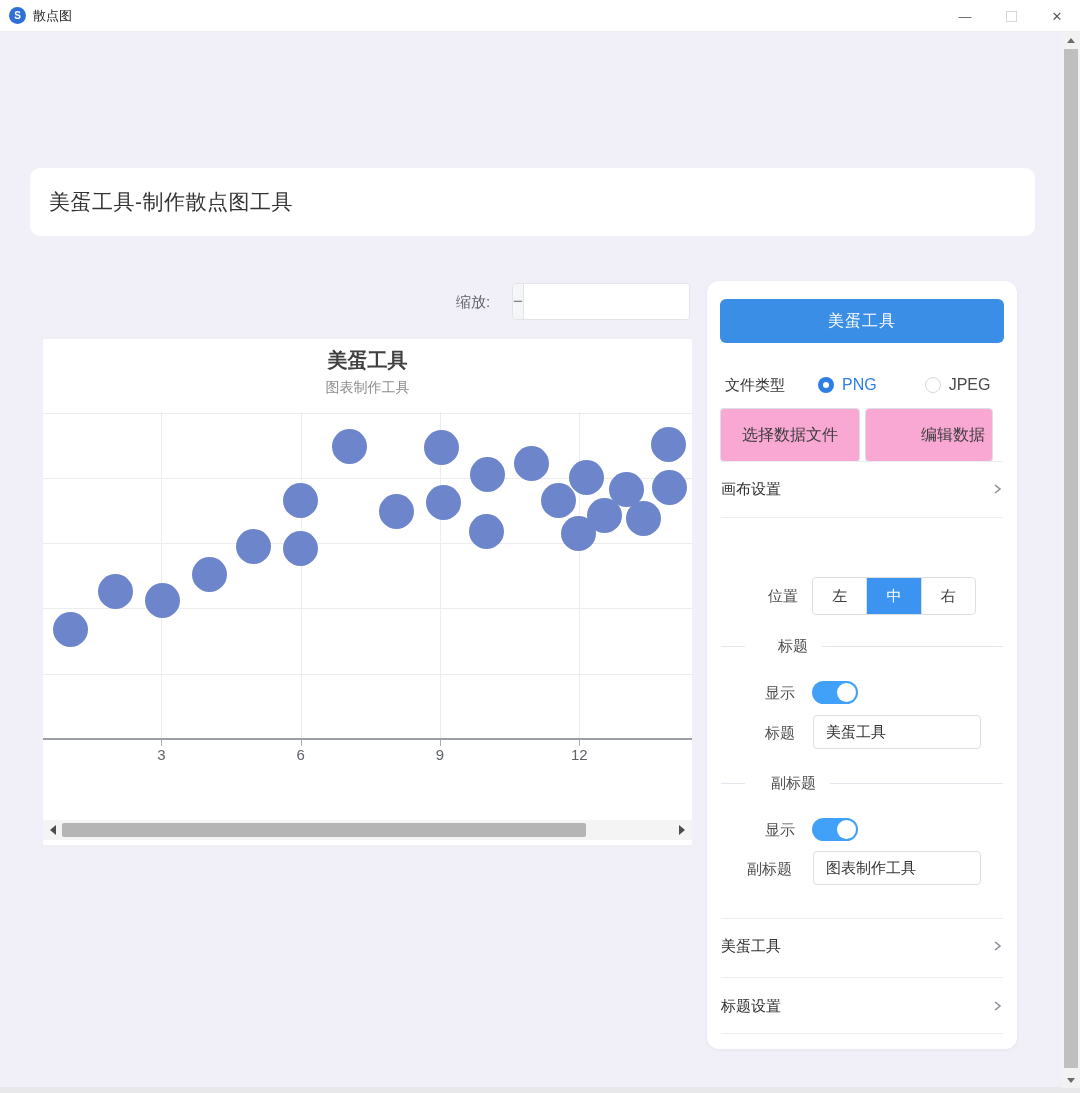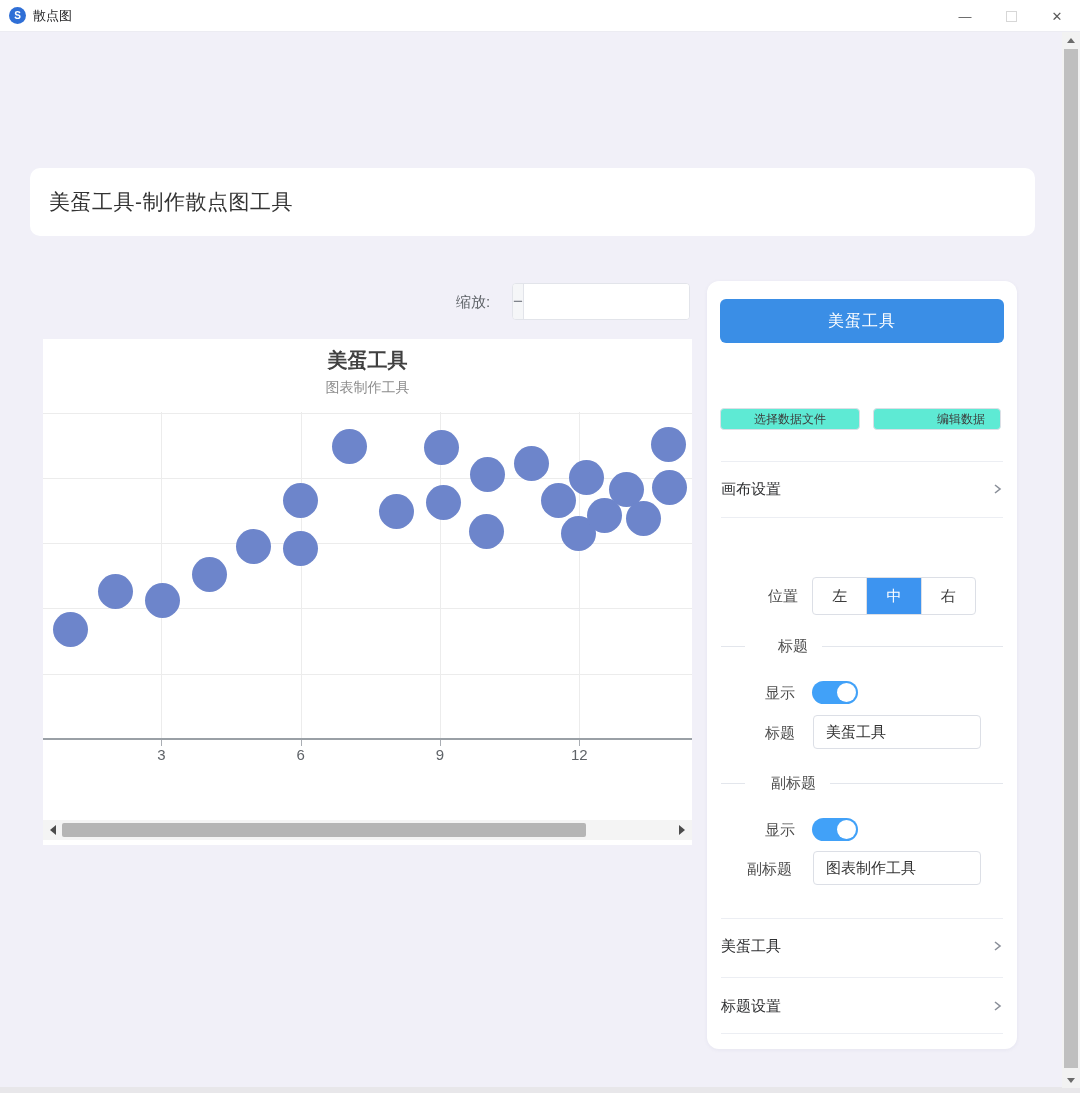--- a/index.html
+++ b/index.html
@@ -74,24 +74,24 @@
               font-family:"Liberation Sans", sans-serif; letter-spacing:1px; }
   .filetype-row { position:absolute; left:18px; top:92px; width:274px; height:24px; display:flex; align-items:center; }
   .filetype-label { font-size:15px; color:#333333; }
   .radio-item { display:flex; align-items:center; cursor:pointer; }
   .radio-circle { width:16px; height:16px; border-radius:50%; }
   .radio-on { background:#2e7fe5; position:relative; }
   .radio-on::after { content:""; position:absolute; left:5px; top:5px; width:6px; height:6px; border-radius:50%; background:#fff; }
   .radio-off { background:#fff; border:1px solid #d4d7de; }
   .radio-text-on { margin-left:8px; font-size:16px; color:#2e7fe5; }
   .radio-text-off { margin-left:8px; font-size:16px; color:#4a4a4a; }
-  .file-btn { position:absolute; top:127px; height:22px; background:#5eead4; border:1px solid #dcdfe6; border-radius:4px;
-              font-size:12px; color:#3c3c3c; cursor:pointer; font-family:"Liberation Sans", sans-serif; }
+  .file-btn { position:absolute; top:127px; height:54px; background:#f9a8d4; border:1px solid #dcdfe6; border-radius:4px;
+              font-size:16px; color:#3c3c3c; cursor:pointer; font-family:"Liberation Sans", sans-serif; }
   .btn-choose { left:13px; width:140px; }
-  .btn-edit { left:166px; width:128px;padding-left:48px; }
+  .btn-edit { left:158px; width:128px;padding-left:48px; }
 
   .divider { position:absolute; left:14px; width:282px; height:1px; background:#eceef3; }
   .section-row { position:absolute; left:14px; width:282px; height:30px; display:flex;
                  align-items:center; justify-content:space-between; cursor:pointer; }
   .section-label { font-size:15px; color:#303133; }
   .chev { width:12px; height:12px; }
   .chev svg { display:block; }
 
   .pos-row { position:absolute; left:0; top:296px; width:326px; height:40px; }
   .pos-label { position:absolute; left:61px; top:10px; font-size:15px; color:#4d4d4d; }
@@ -212,20 +212,31 @@
       <div class="h-arrow" style="position:absolute;right:2px;">
           <div class="tri-right"></div>
         </div>
     </div>
   </div>
 
   <div class="panel">
 
     <button class="save-btn">美蛋工具</button>
 
+    <div class="filetype-row">
+      <span class="filetype-label">文件类型</span>
+      <span class="radio-item" style="margin-left:33px;">
+        <span class="radio-circle radio-on"></span>
+        <span class="radio-text-on">PNG</span>
+      </span>
+      <span class="radio-item" style="margin-left:48px;">
+        <span class="radio-circle radio-off"></span>
+        <span class="radio-text-off">JPEG</span>
+      </span>
+    </div>
 
     <button class="file-btn btn-choose">选择数据文件</button>
     <button class="file-btn btn-edit">编辑数据</button>
 
     <div class="divider" style="top:180px;"></div>
 
     <div class="section-row" style="top:193px;">
       <span class="section-label">画布设置</span>
       <span class="chev">
         <svg width="12" height="12" viewBox="0 0 12 12">

